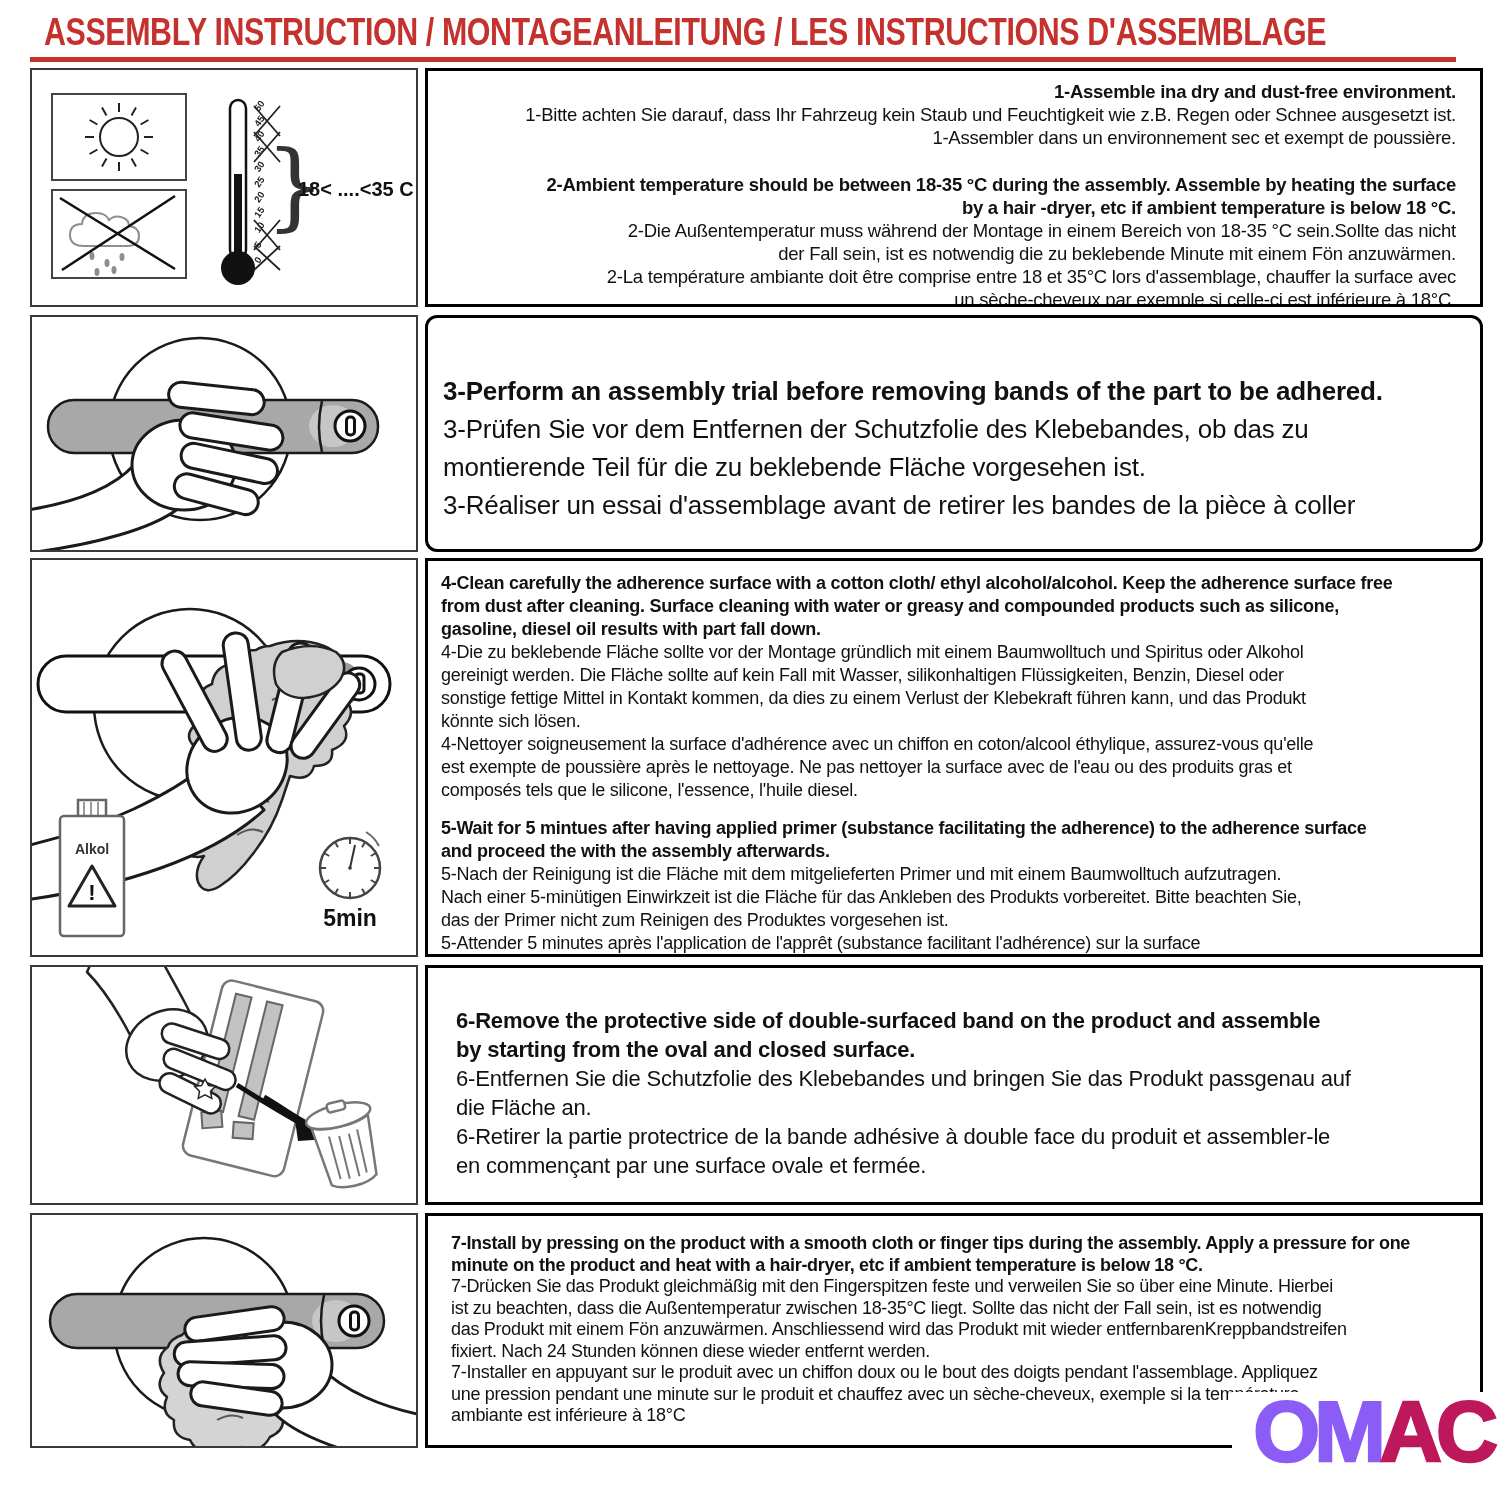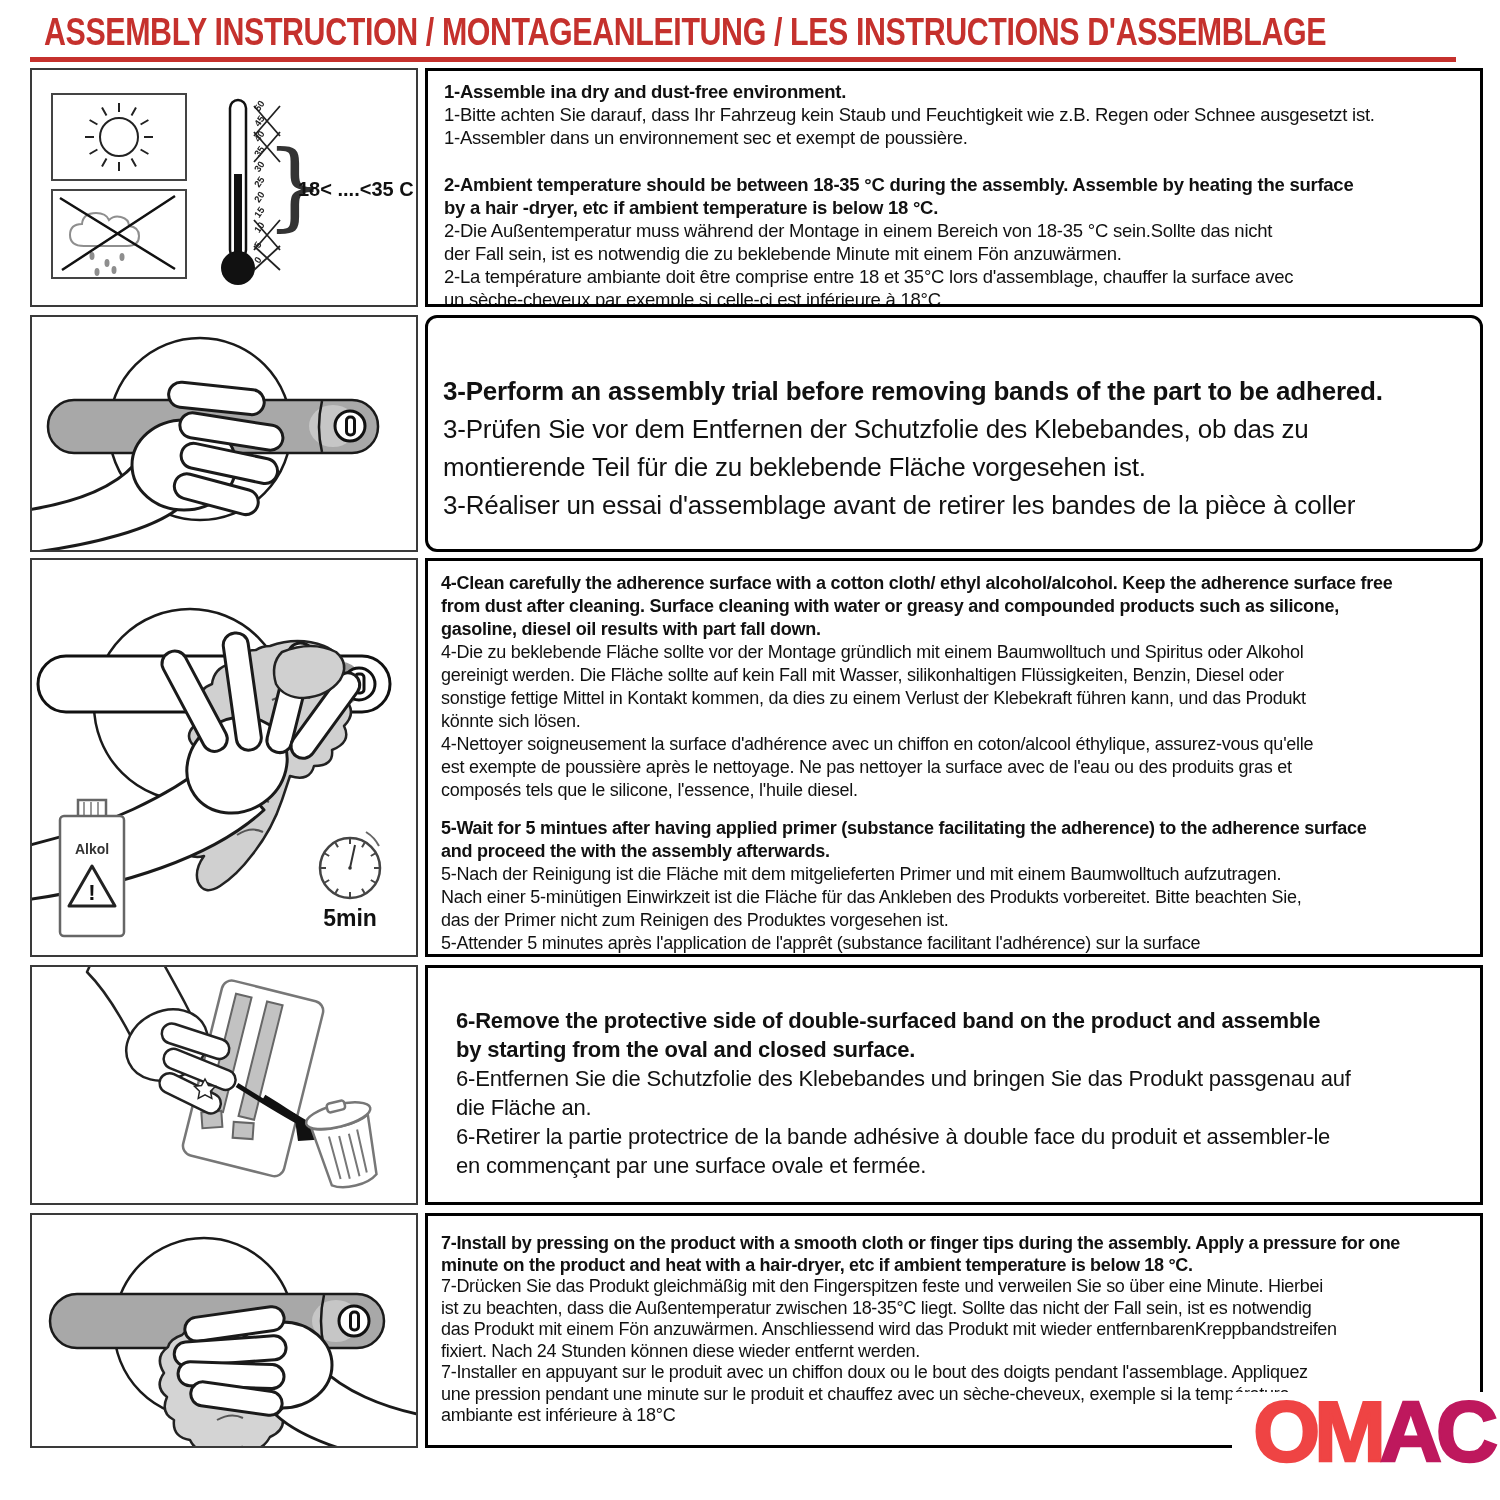--- a/index.html
+++ b/index.html
@@ -5,29 +5,29 @@
   html,body{margin:0;padding:0;background:#fff;}
   body{width:1500px;height:1500px;position:relative;font-family:"Liberation Sans",sans-serif;color:#111;overflow:hidden;}
   .title{position:absolute;left:44px;top:11px;font-size:38px;font-weight:700;color:#c5312d;white-space:nowrap;transform:scaleX(.80);transform-origin:left top;letter-spacing:-.5px;}
   .rule{position:absolute;left:30px;top:57px;width:1426px;height:5px;background:#c5312d;}
   .row{position:absolute;left:0;width:1500px;}
   .illus{position:absolute;left:30px;top:0;width:388px;height:100%;border:2px solid #3a3a3a;background:#fff;box-sizing:border-box;}
   .illus svg{width:100%;height:100%;display:block;}
   .textbox{position:absolute;left:425px;top:0;width:1058px;height:100%;border:3px solid #000;background:#fff;box-sizing:border-box;overflow:hidden;}
   .line{white-space:nowrap;}
   .line.b{font-weight:700;}
-  .t-small{padding:9px 16px;font-size:18.5px;line-height:23px;letter-spacing:-.25px;}
+  .t-small{padding:9px 24px;font-size:18.5px;line-height:23px;letter-spacing:-.25px;text-align:right;}
   .t-small .gap{height:24px;}
   .t-small3{padding:11px 13px;font-size:18px;line-height:23px;letter-spacing:-.25px;}
   .t-small3 .gap{height:15px;}
   .t-large{padding:54px 15px;font-size:26px;line-height:38px;letter-spacing:-.2px;border-radius:12px;}
   .t-med{padding:38px 28px;font-size:22px;line-height:29px;letter-spacing:-.2px;}
-  .t-small5{padding:17px 13px;font-size:18px;line-height:21.5px;letter-spacing:-.3px;}
+  .t-small5{padding:17px 23px;font-size:18px;line-height:21.5px;letter-spacing:-.3px;}
   .logo{position:absolute;left:1232px;top:1392px;width:260px;height:104px;background:#fff;display:flex;align-items:flex-start;justify-content:flex-end;font-weight:800;font-size:86px;line-height:.92;letter-spacing:-6px;white-space:nowrap;-webkit-text-stroke:2.5px currentColor;}
-  .logo .lb{color:#ef4444;}
+  .logo .lb{color:#8b5cf6;}
   .logo .lr{color:#be185d;}
   .tick{font-size:9.5px;font-weight:700;fill:#222;}
 </style>
 </head>
 <body>
 
 <div class="title">ASSEMBLY INSTRUCTION / MONTAGEANLEITUNG / LES INSTRUCTIONS D'ASSEMBLAGE</div>
 <div class="rule"></div>
 
 <div class="row" style="top:68px;height:239px;">

